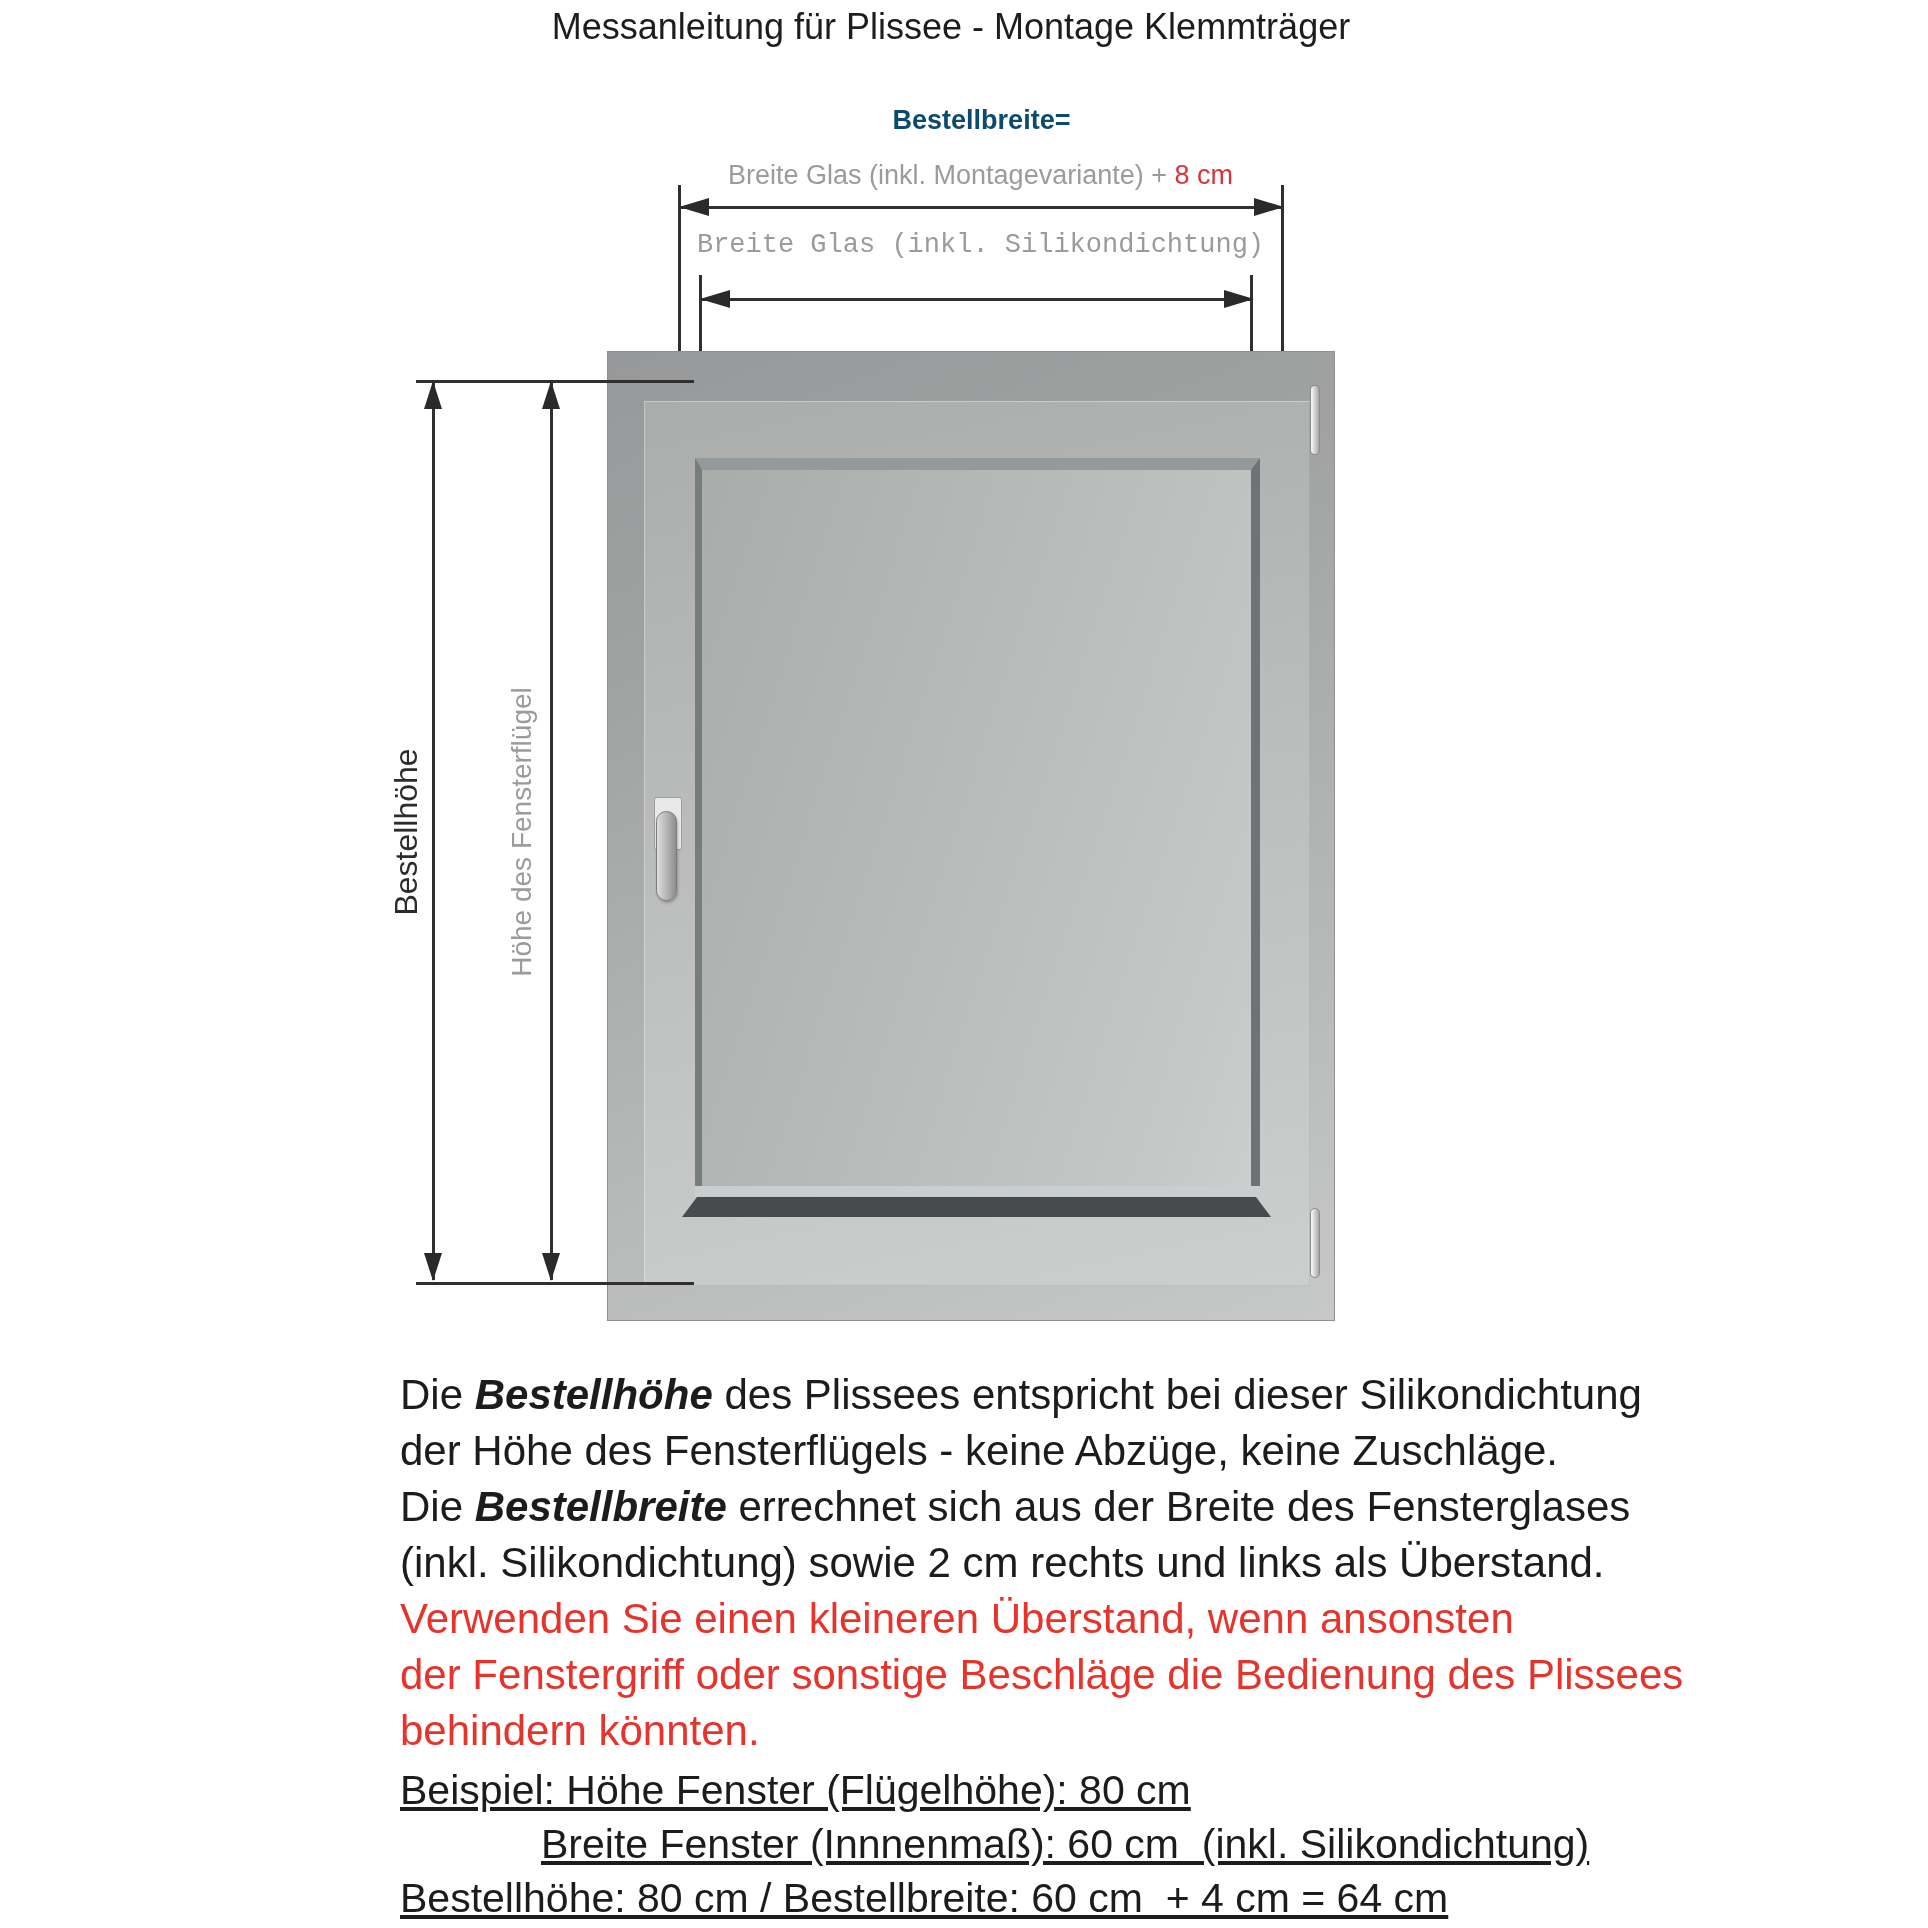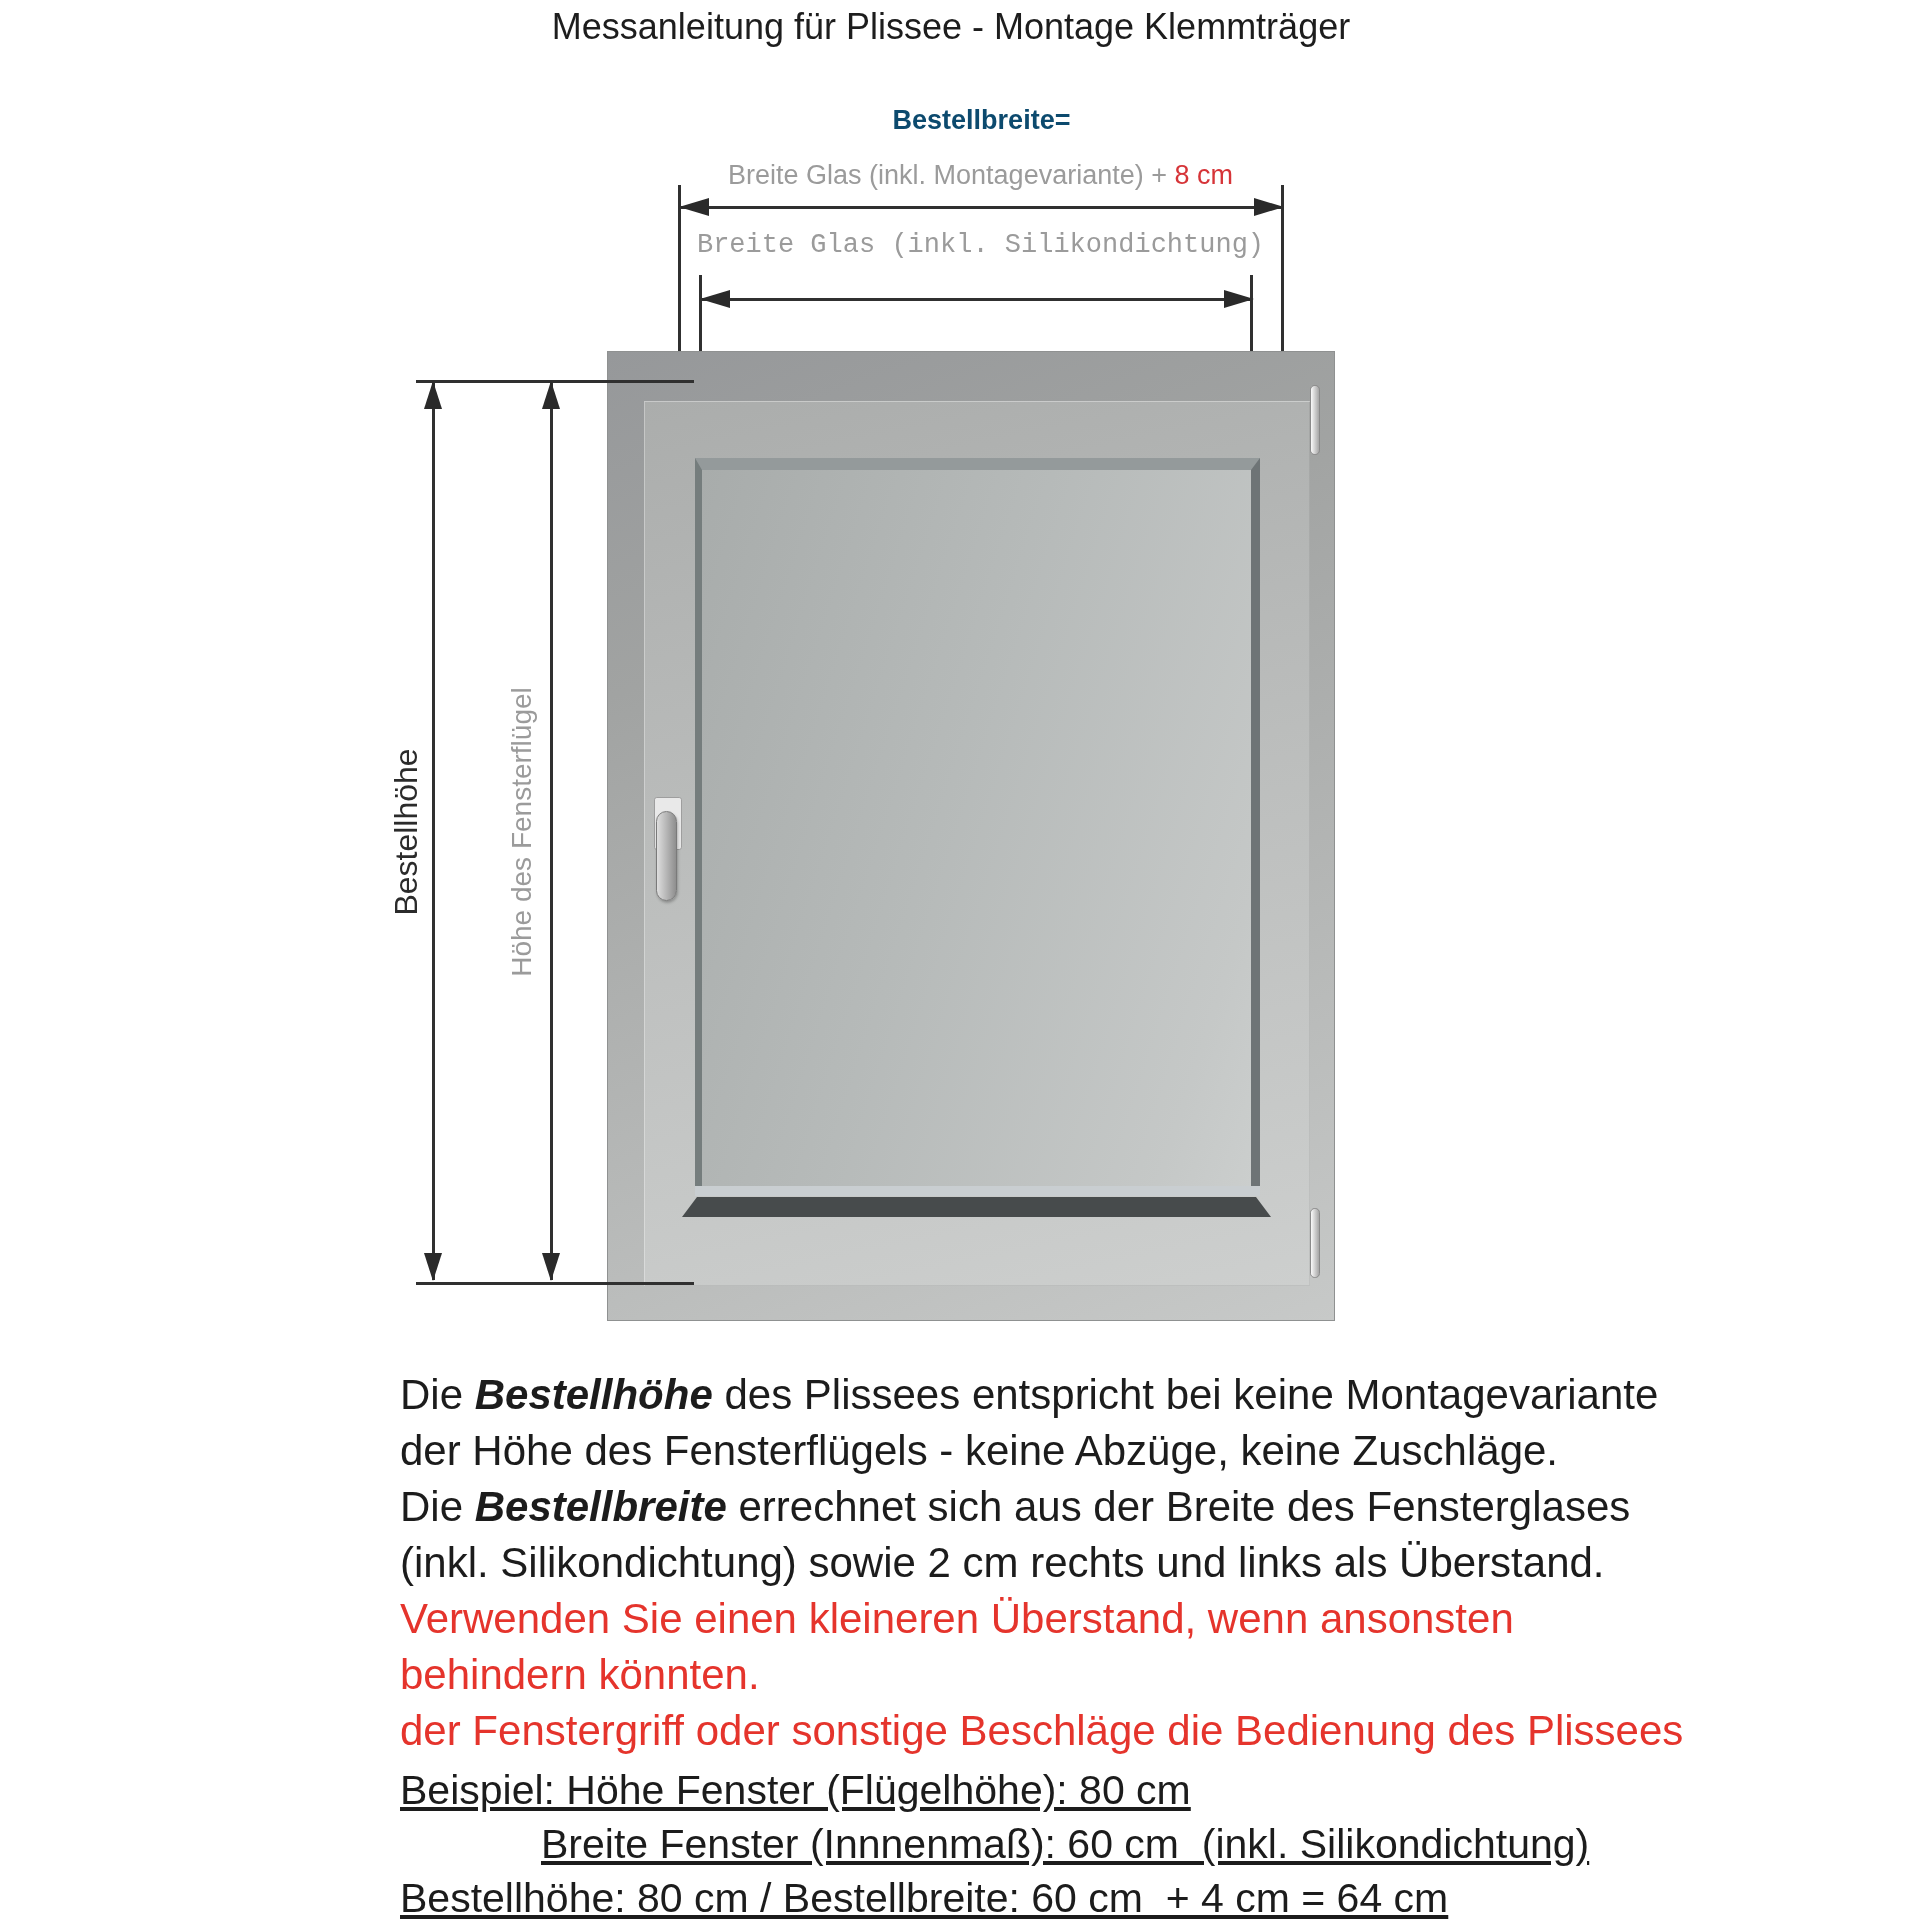--- a/index.html
+++ b/index.html
@@ -131,27 +131,27 @@
   </div>
   <div class="vline" style="left:550px;top:382px;height:898px;">
     <span class="ah ah-up"></span>
     <span class="ah ah-down"></span>
   </div>
 
   <div class="rot-label rot-dark" style="left:406px;top:832px;">Bestellhöhe</div>
   <div class="rot-label rot-gray" style="left:522px;top:832px;">Höhe des Fensterflügel</div>
 
   <div class="para">
-    <div class="line"><span>Die </span><span class="em">Bestellhöhe</span><span> des Plissees entspricht bei keine Montagevariante</span></div>
+    <div class="line"><span>Die </span><span class="em">Bestellhöhe</span><span> des Plissees entspricht bei dieser Silikondichtung</span></div>
     <div class="line"><span>der Höhe des Fensterflügels - keine Abzüge, keine Zuschläge.</span><span class="em"></span><span></span></div>
     <div class="line"><span>Die </span><span class="em">Bestellbreite</span><span> errechnet sich aus der Breite des Fensterglases</span></div>
     <div class="line"><span>(inkl. Silikondichtung) sowie 2 cm rechts und links als Überstand.</span><span class="em"></span><span></span></div>
     <div class="line red"><span>Verwenden Sie einen kleineren Überstand, wenn ansonsten</span></div>
+    <div class="line red"><span>der Fenstergriff oder sonstige Beschläge die Bedienung des Plissees</span></div>
     <div class="line red"><span>behindern könnten.</span></div>
-    <div class="line red"><span>der Fenstergriff oder sonstige Beschläge die Bedienung des Plissees</span></div>
   </div>
 
   <div class="example">
     <div class="line">Beispiel: Höhe Fenster (Flügelhöhe): 80 cm</div>
     <div class="line indent">Breite Fenster (Innnenmaß): 60 cm&nbsp; (inkl. Silikondichtung)</div>
     <div class="line">Bestellhöhe: 80 cm / Bestellbreite: 60 cm&nbsp; + 4 cm = 64 cm</div>
   </div>
 
 </div>
 

